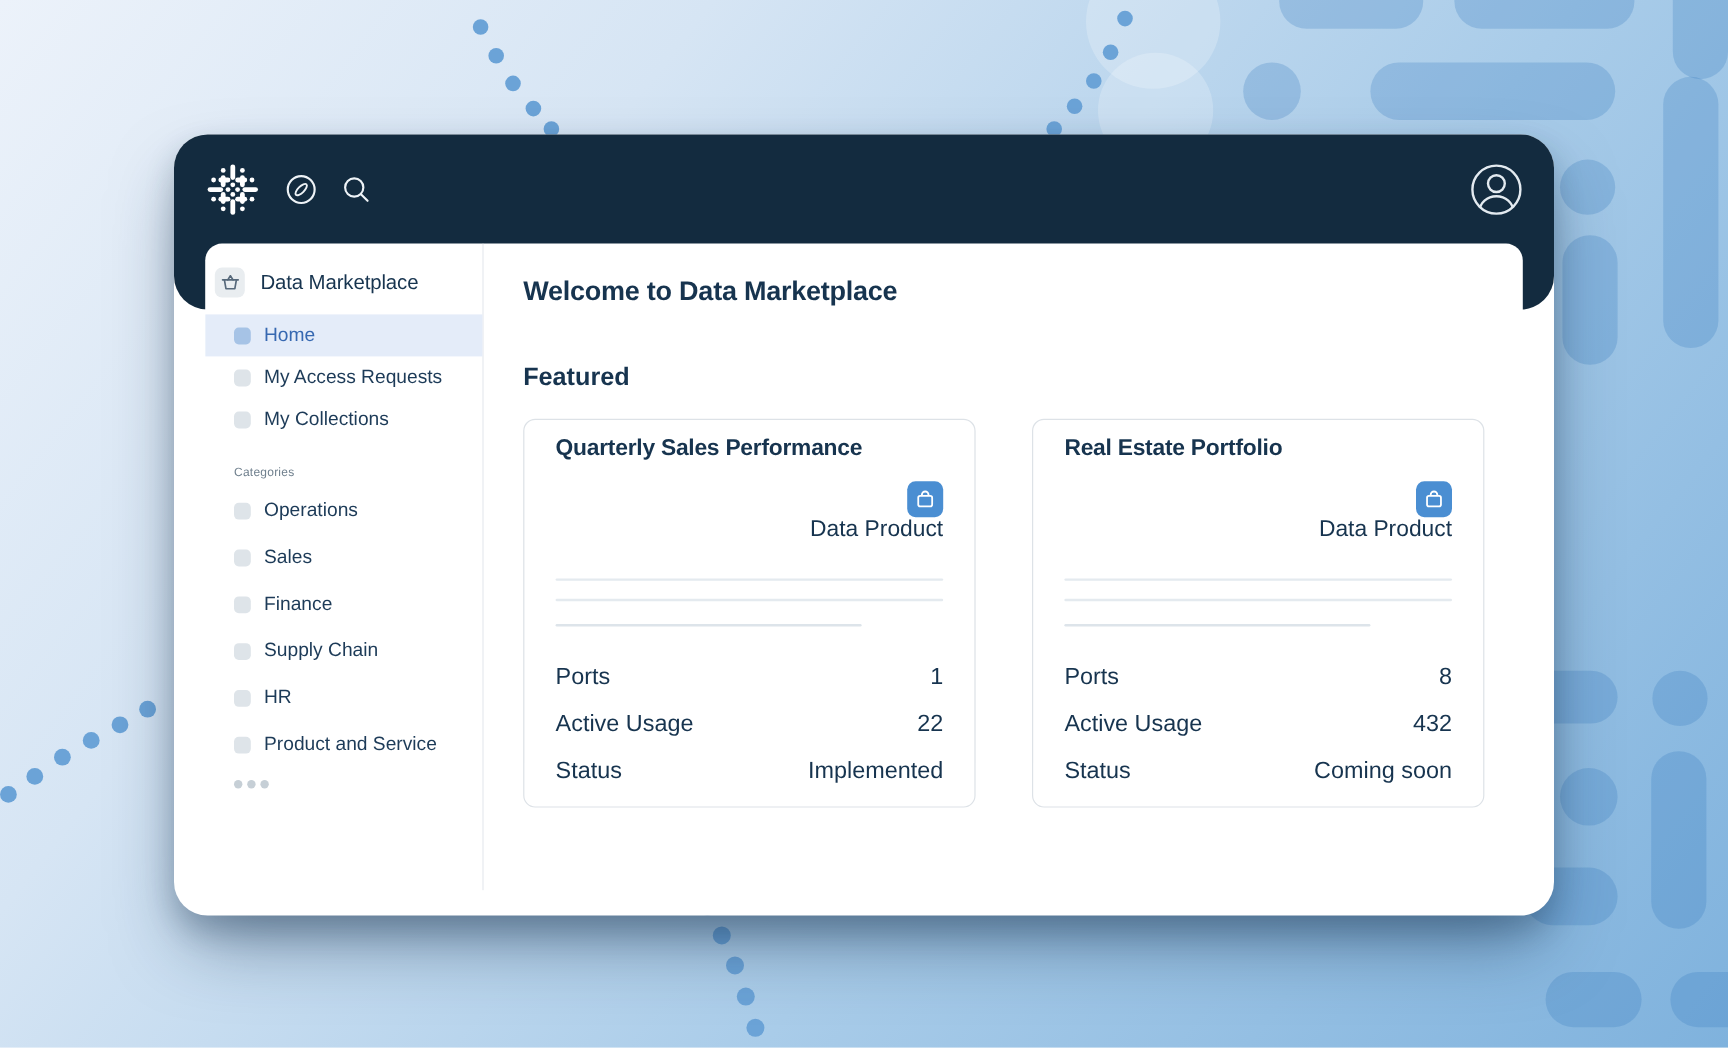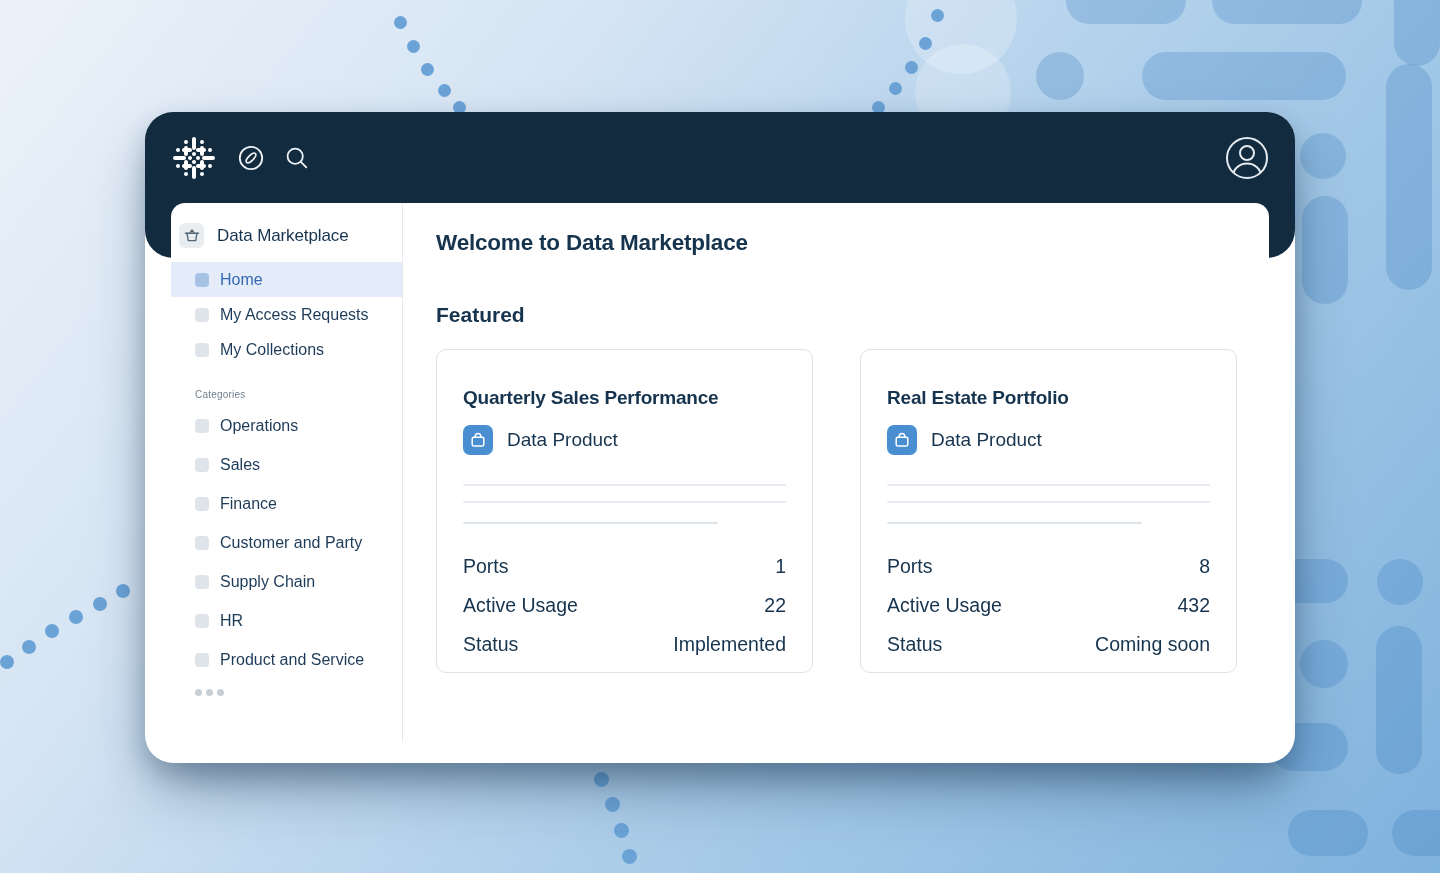--- a/index.html
+++ b/index.html
@@ -59,24 +59,24 @@
   .ellipsis { display:flex; gap:4px; margin:10px 0 0 24px; cursor:pointer; }
   .ellipsis i { width:7px; height:7px; border-radius:50%; background:#c6cfd6; }
 
   
   .main { flex:1; padding:27px 32px 0 33px; }
   .page-title { font-size:22.5px; font-weight:700; letter-spacing:-.2px; color:#17344f; }
   .section-title { margin-top:47px; font-size:21px; font-weight:700; color:#17344f; }
   .cards { display:flex; gap:47px; margin-top:22px; }
   .card {
     width:377px; height:324px; background:#fff;
-    border:1px solid #dde2e7; border-radius:10px; padding:37px 26px; cursor:pointer;
+    border:1px solid #dde2e7; border-radius:10px; padding:13px 26px; cursor:pointer;
   }
   .card-title { font-size:19px; font-weight:700; letter-spacing:-.2px; color:#17344f; }
-  .badge-row { margin-top:16px; display:flex; align-items:center; gap:14px; }
+  .badge-row { margin-top:16px; display:flex; align-items:flex-end; gap:0;flex-direction:column; }
   .badge-icon { width:30px; height:30px; border-radius:7px; background:#4a8ed2; display:grid; place-items:center; }
   .badge-label { font-size:19px; color:#17344f; }
   .lines { margin-top:29px; }
   .ln { height:2px; background:#e4eaef; border-radius:1px; }
   .ln + .ln { margin-top:15px; }
   .ln.short { margin-top:19px; width:79%; background:#dde4ea; }
   .stats { margin-top:31px; }
   .stat-row { display:flex; justify-content:space-between; font-size:19.5px; color:#17344f; margin-bottom:16px; }
   .stat-row:last-child { margin-bottom:13px; }
   .stat-value { text-align:right; }
@@ -235,24 +235,20 @@
       <div class="sb-item cat-item">
         <span class="sq"></span>
         <span>Sales</span>
       </div>
       <div class="sb-item cat-item">
         <span class="sq"></span>
         <span>Finance</span>
       </div>
       <div class="sb-item cat-item">
         <span class="sq"></span>
-        <span>Customer and Party</span>
-      </div>
-      <div class="sb-item cat-item">
-        <span class="sq"></span>
         <span>Supply Chain</span>
       </div>
       <div class="sb-item cat-item">
         <span class="sq"></span>
         <span>HR</span>
       </div>
       <div class="sb-item cat-item">
         <span class="sq"></span>
         <span>Product and Service</span>
       </div>

